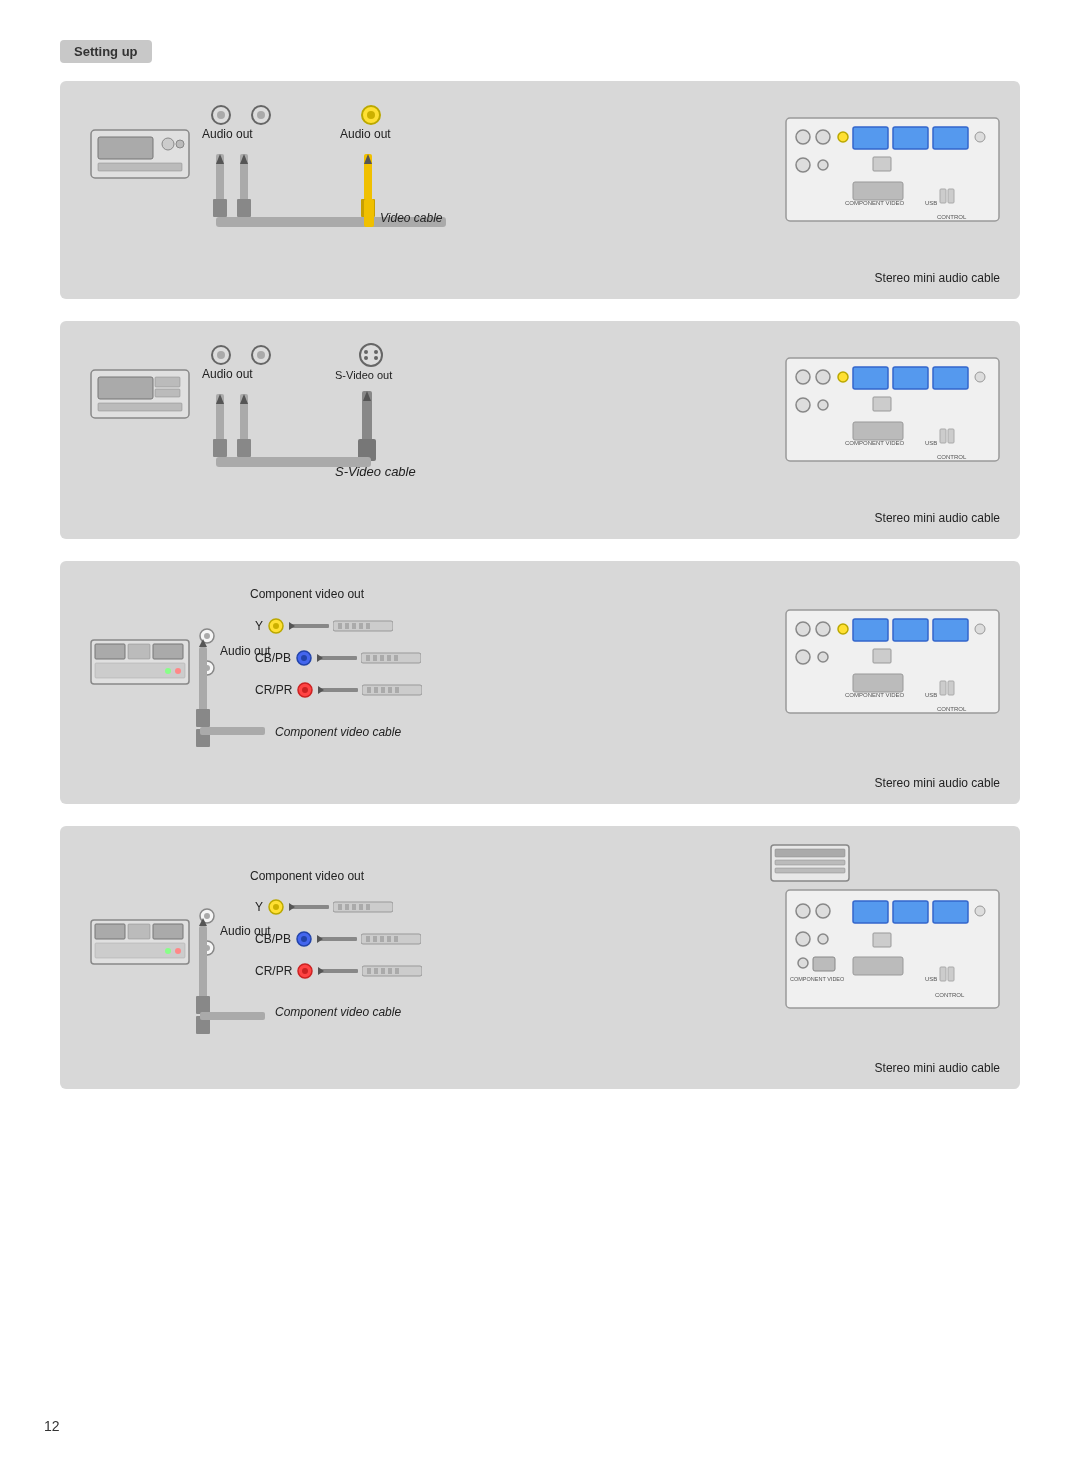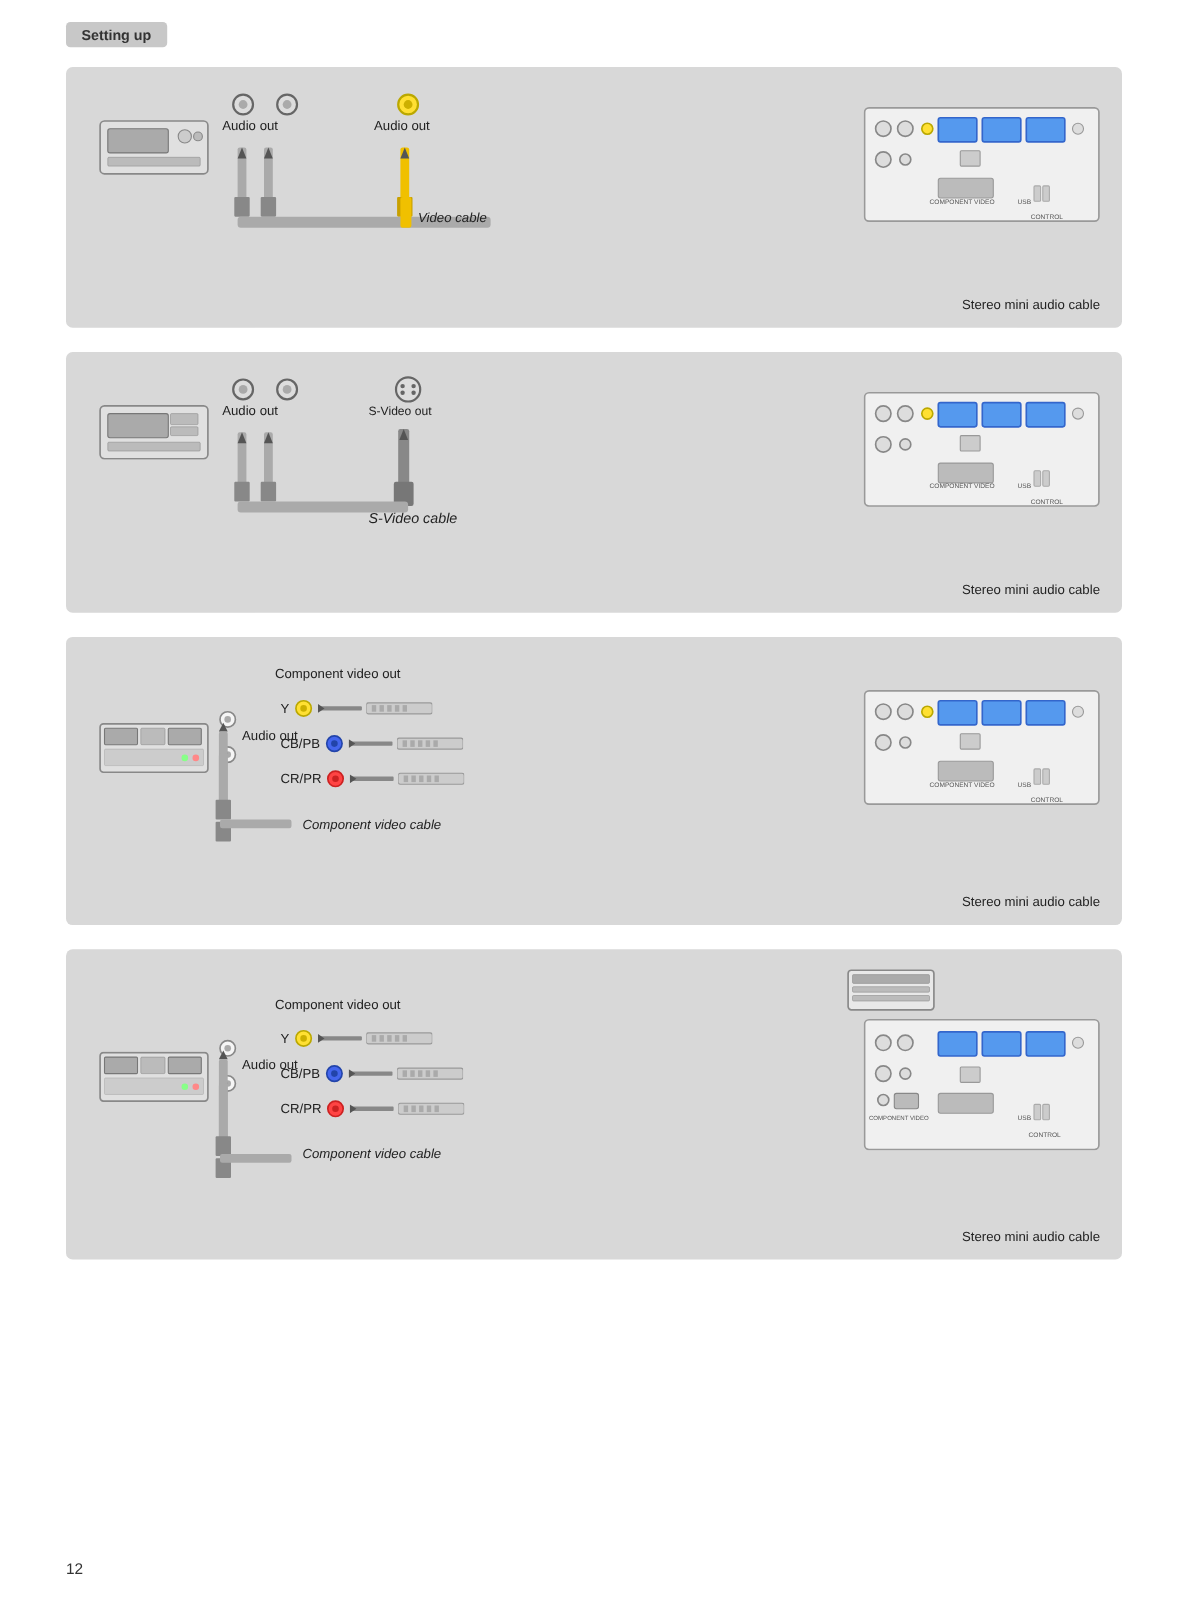--- a/index.html
+++ b/index.html
@@ -8,21 +8,21 @@
       height: 1464px;
       background: #ffffff;
       font-family: Arial, Helvetica, sans-serif;
       font-size: 14px;
       color: #222;
       overflow: hidden;
     }
     .page {
       width: 1080px;
       height: 1464px;
-      padding: 20px 60px;
+      padding: 40px 60px;
       position: relative;
     }
     .section-header {
       background: #c8c8c8;
       border-radius: 4px;
       padding: 4px 14px;
       display: inline-block;
       font-size: 13px;
       font-weight: bold;
       color: #333;
@@ -35,27 +35,26 @@
       color: #111;
     }
     .diagram-block {
       background: #d8d8d8;
       border-radius: 6px;
       margin-bottom: 22px;
       padding: 18px 20px 14px 20px;
       position: relative;
       display: flex;
       flex-direction: column;
-      gap: 19px;
     }
 
     .page-number {
       position: absolute;
       bottom: 30px;
-      left: 60px;
+      left: 44px;
       font-size: 14px;
       color: #333;
     }
   </style>
 </head>
 <body>
 
 <div class="page">
 
   <div class="section-header">

